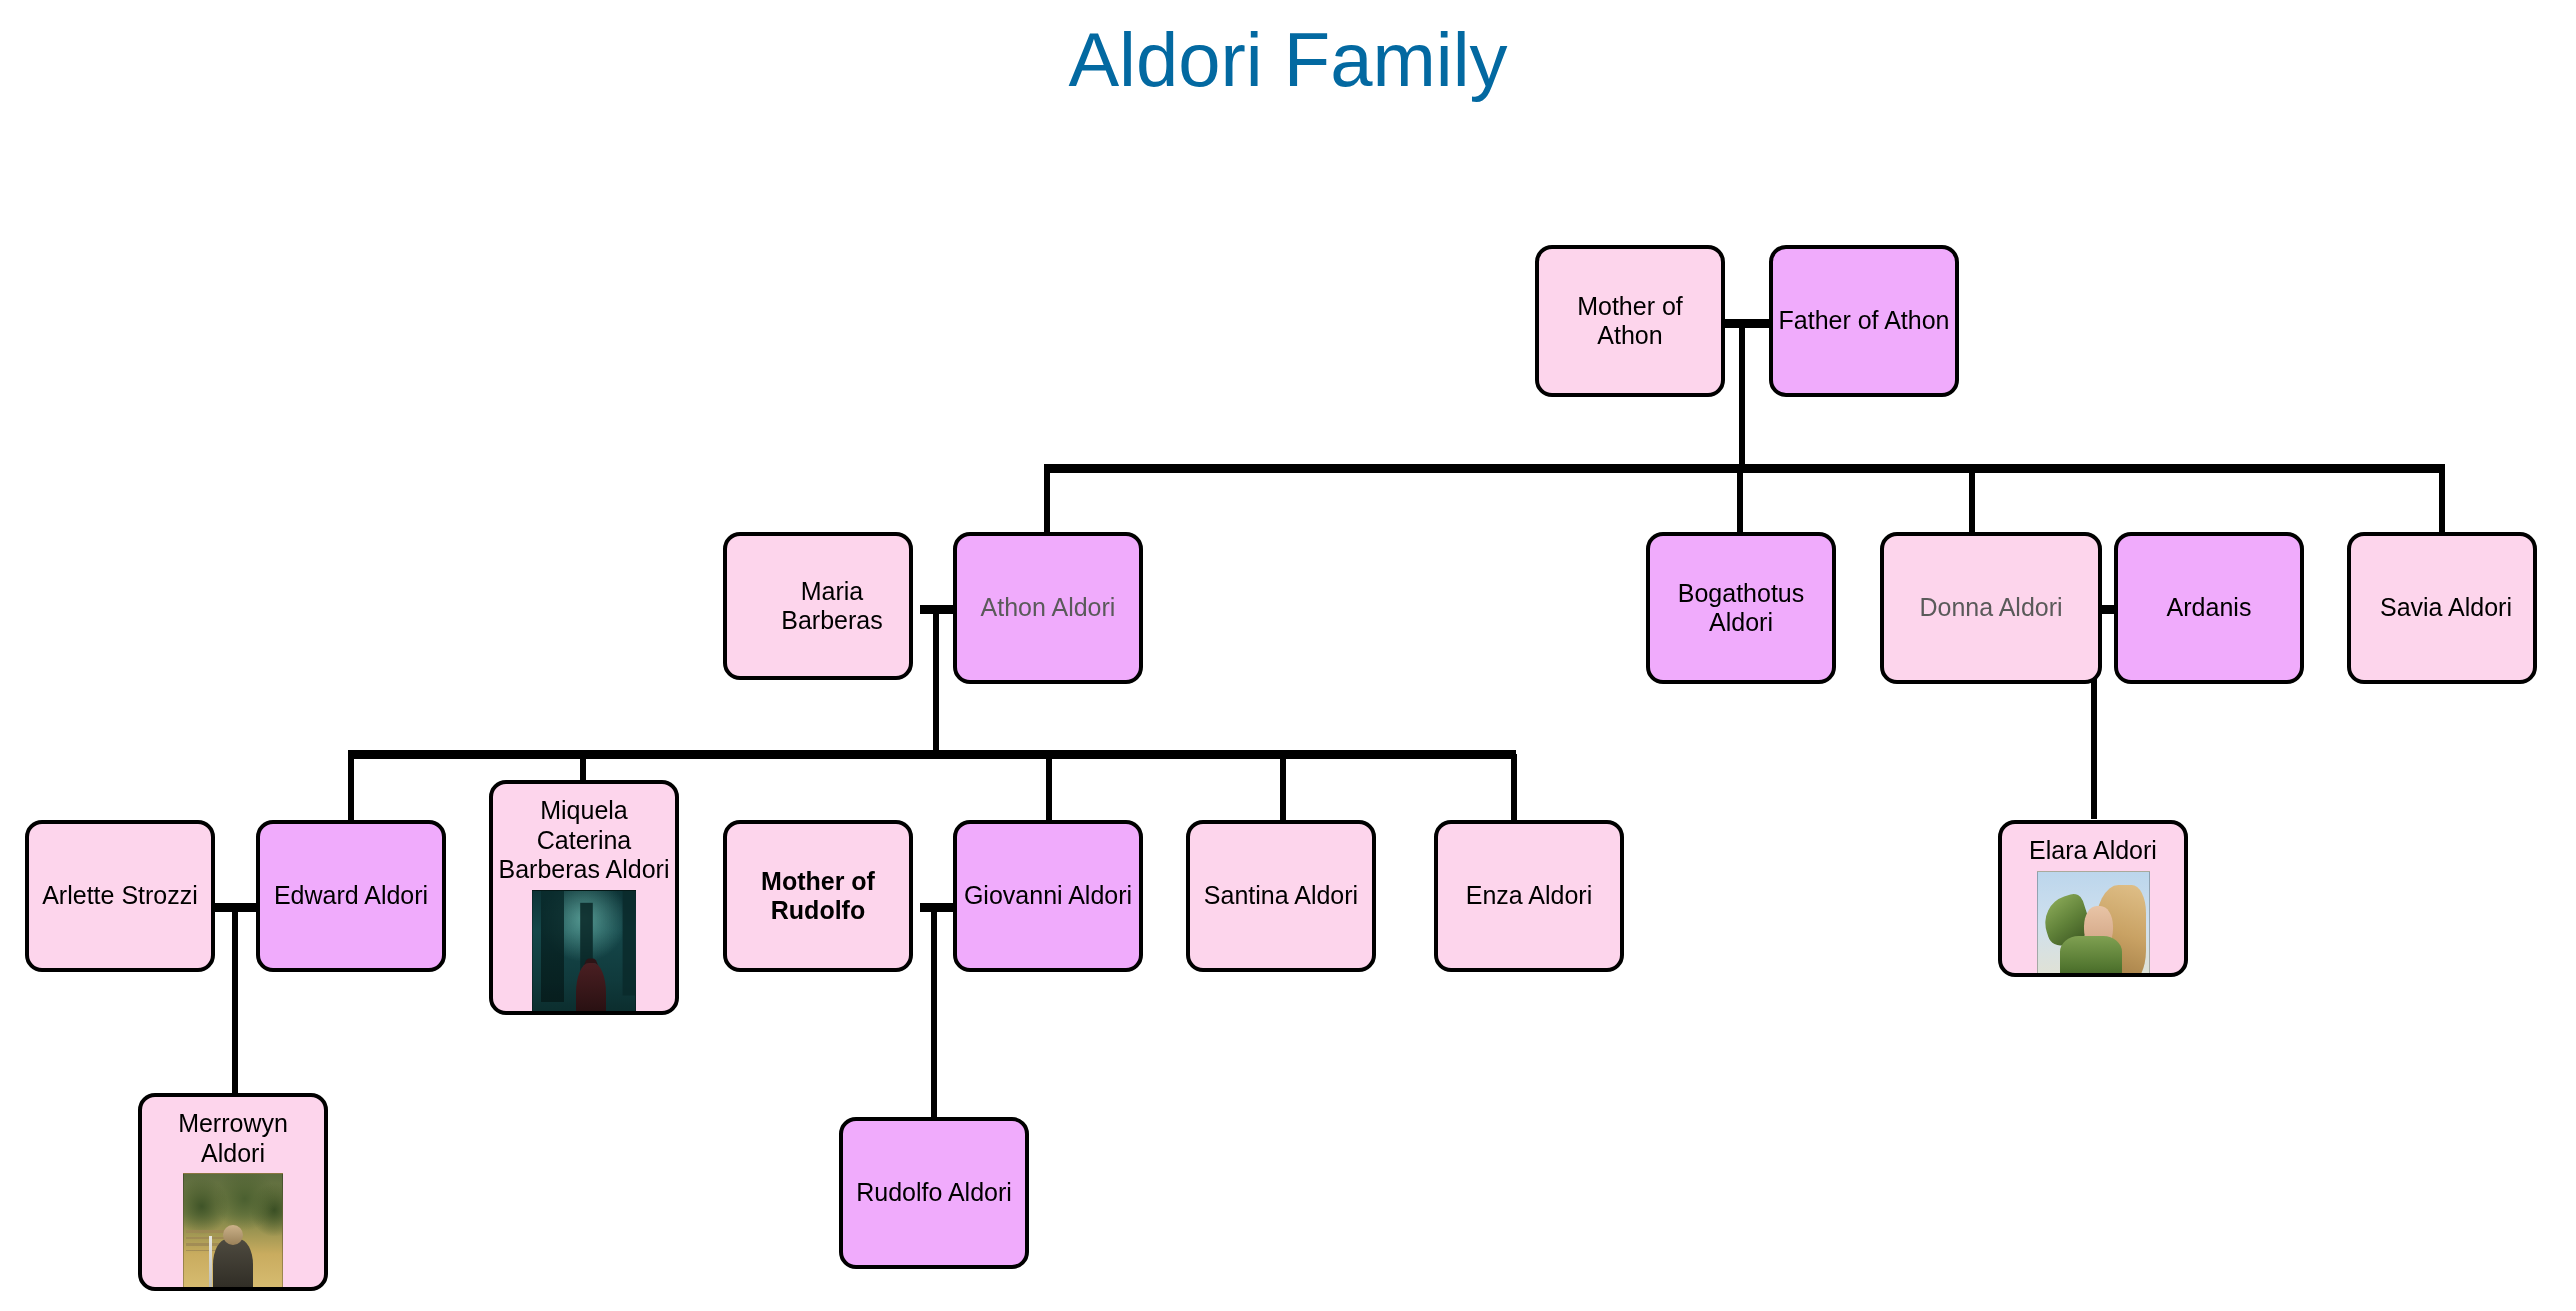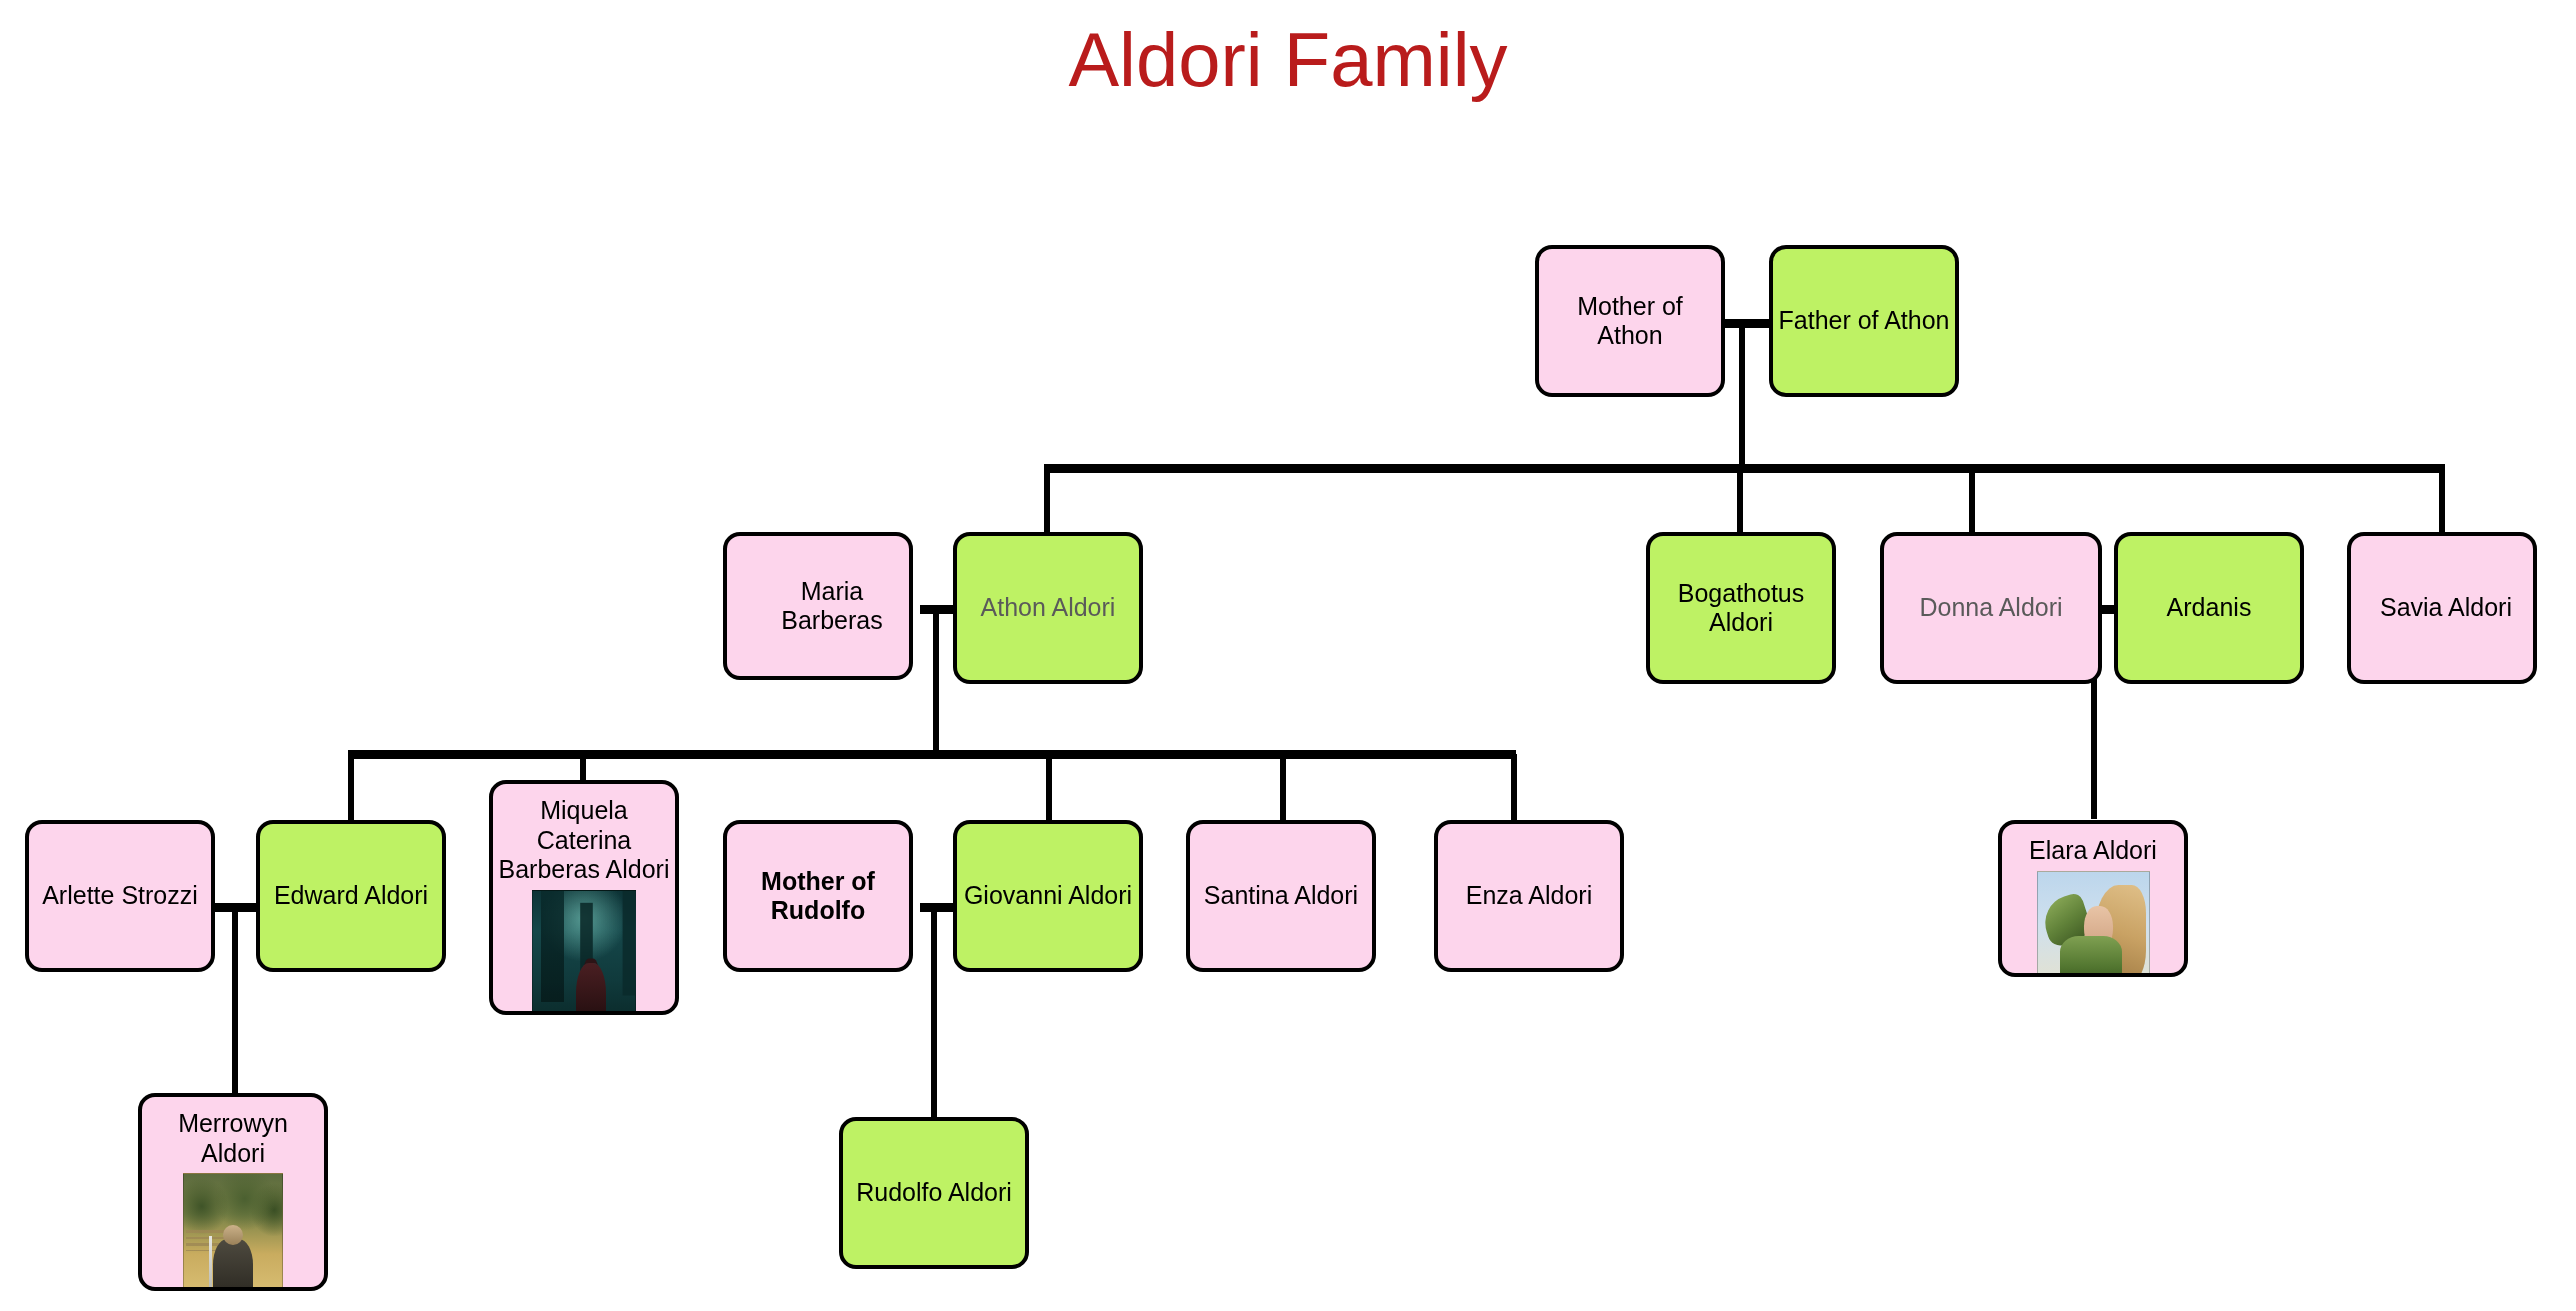--- a/index.html
+++ b/index.html
@@ -2,37 +2,37 @@
 <html style="font-size:10.5px"><head>
 <meta charset="utf-8">
 <style>
   html,body{margin:0;padding:0;background:#ffffff;}
   body{width:2576px;height:1312px;position:relative;overflow:hidden;
        font-family:"Liberation Sans",sans-serif;}
 
   #canvas{position:absolute;left:0;top:0;width:2576px;height:1312px;}
 
   #title{position:absolute;left:0;top:18.3px;width:2576px;text-align:center;
-         font-size:76px;line-height:1.1;color:#b91c1c;font-weight:400;
+         font-size:76px;line-height:1.1;color:#0369a1;font-weight:400;
          letter-spacing:0px;}
 
   
   .edge{position:absolute;background:#000000;}
   .edge.v{width:5.9px;}
   .edge.thick-h{height:8.5px;}
 
   
   .node{position:absolute;box-sizing:border-box;
         border:4.6px solid #000000;border-radius:17px;
         display:flex;flex-direction:column;
         align-items:center;justify-content:center;
         text-align:center;font-size:25px;line-height:1.18;
         color:#000000;overflow:hidden;}
   .node.female{background:#fdd5ec;}
-  .node.male{background:#bef264;}
+  .node.male{background:#f0abfc;}
   .node .nm{display:block;padding:0 5.2px;}
   .node.dim .nm{color:#5a5a5a;}
   .node.with-photo{justify-content:flex-start;padding-top:12px;}
   .node.with-photo .nm{margin-bottom:5.2px;}
 
   
   .photo{position:relative;overflow:hidden;flex:0 0 auto;
          border:0.7px solid rgba(0,0,0,.25);}
 
   

